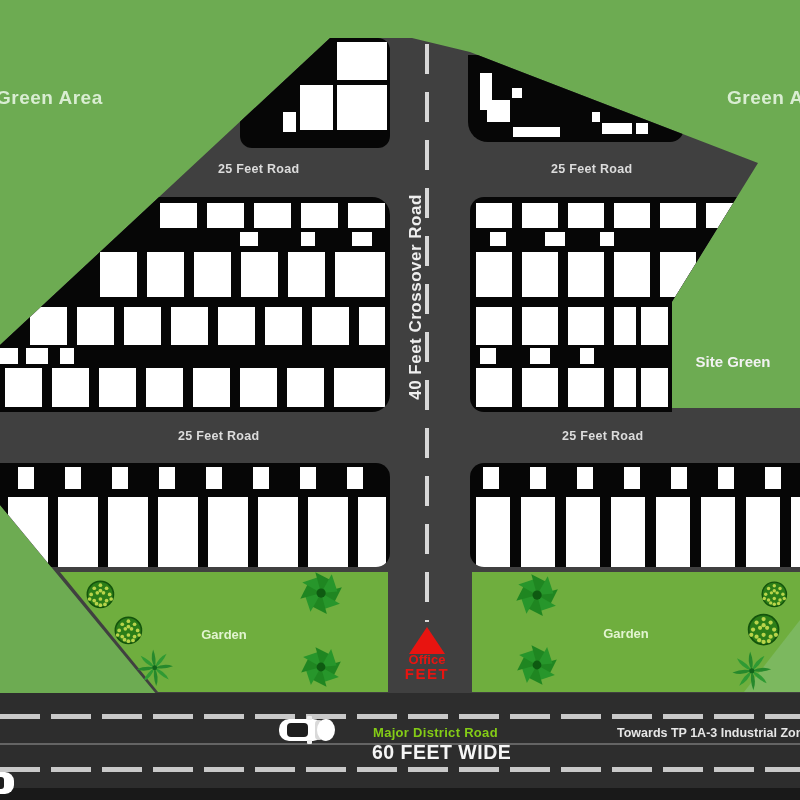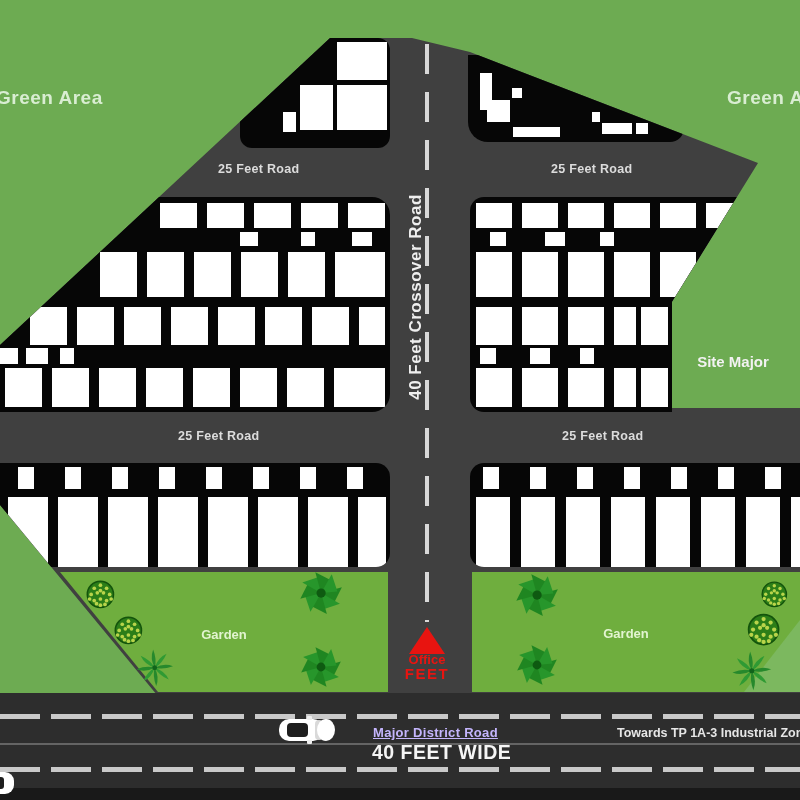--- a/index.html
+++ b/index.html
@@ -29,21 +29,21 @@
   .entry-tri{left:409px;top:627px;width:0;height:0;border-left:18px solid transparent;
       border-right:18px solid transparent;border-bottom:27px solid var(--red);}
   .entry1{left:397px;top:652px;width:60px;text-align:center;font-size:13px;font-weight:bold;color:var(--red);}
   .entry2{left:393px;top:665px;width:68px;text-align:center;font-size:15px;font-weight:bold;letter-spacing:1.5px;color:var(--red);}
   .bottom-road{left:0;top:693px;width:800px;height:107px;background:var(--road-dark);}
   .lane{left:0;width:800px;height:5px;
       background:repeating-linear-gradient(90deg,var(--lane) 0 40px,transparent 40px 51px);}
   .centerline{left:0;top:50px;width:800px;height:2px;background:#7c7c7c;opacity:.7;}
   .strip{left:0;top:95px;width:800px;height:12px;background:var(--road-strip);}
   .towards-left{left:2px;top:56px;font-size:13px;font-weight:bold;color:#d8d8d8;}
-  .major-road{left:373px;top:32px;font-size:13px;font-weight:bold;color:#c4b5fd;letter-spacing:.3px;text-decoration:underline;}
+  .major-road{left:373px;top:32px;font-size:13px;font-weight:bold;color:#84cc16;letter-spacing:.3px;}
   .feet-wide{left:372px;top:48px;font-size:19.5px;font-weight:bold;color:#f5f5f5;letter-spacing:.5px;}
   .towards-right{left:617px;top:33px;font-size:12.5px;font-weight:bold;color:#e6e6e6;}
   .wedge{left:744px;top:620px;width:56px;height:72px;background:var(--wedge-green);
       clip-path:polygon(56px 0px,56px 72px,0px 72px);}
 </style>
 </head>
 <body>
 
 <div class="site">
 
@@ -318,30 +318,30 @@
       <path d="M0 0 Q9 -7 19 -5 Q9 1 0 0" transform="rotate(190)" fill="#26892c"></path>
       <path d="M0 0 Q9 -7 19 -5 Q9 1 0 0" transform="rotate(235)" fill="#2f9a33"></path>
       <path d="M0 0 Q9 -7 19 -5 Q9 1 0 0" transform="rotate(280)" fill="#26892c"></path>
       <path d="M0 0 Q9 -7 19 -5 Q9 1 0 0" transform="rotate(325)" fill="#2f9a33"></path>
       <circle cx="0" cy="0" r="2.6" fill="#11641b"></circle>
     </svg>
   </div>
 
 <div class="lbl green-lbl" style="left:-4px;top:87px;">Green Area</div>
 <div class="lbl green-lbl" style="left:727px;top:87px;">Green Area</div>
-<div class="lbl site-office-lbl">Site Major</div>
+<div class="lbl site-office-lbl">Site Green</div>
 
 <div class="abs bottom-road">
   <div class="abs lane" style="top:21px;"></div>
   <div class="abs centerline"></div>
   <div class="abs lane" style="top:74px;"></div>
   <div class="abs strip"></div>
 
   <div class="lbl major-road">Major District Road</div>
-  <div class="lbl feet-wide">40 FEET WIDE</div>
+  <div class="lbl feet-wide">60 FEET WIDE</div>
   <div class="lbl towards-right">Towards TP 1A-3  Industrial Zone&gt;</div>
 
   <svg class="abs" style="left:277px;top:21px;" width="60" height="32" viewBox="0 0 60 32">
     <rect x="2" y="5" width="44" height="22" rx="10" fill="#ffffff"></rect>
     <rect x="38" y="6" width="8" height="20" rx="4" fill="#d9d9d9"></rect>
     <ellipse cx="49" cy="16" rx="9" ry="11" fill="#ffffff"></ellipse>
     <rect x="10" y="9" width="21" height="14" rx="4" fill="#1e1e1e"></rect>
     <rect x="30" y="2" width="5" height="4" rx="1" fill="#eeeeee"></rect>
     <rect x="30" y="26" width="5" height="4" rx="1" fill="#eeeeee"></rect>
   </svg>

